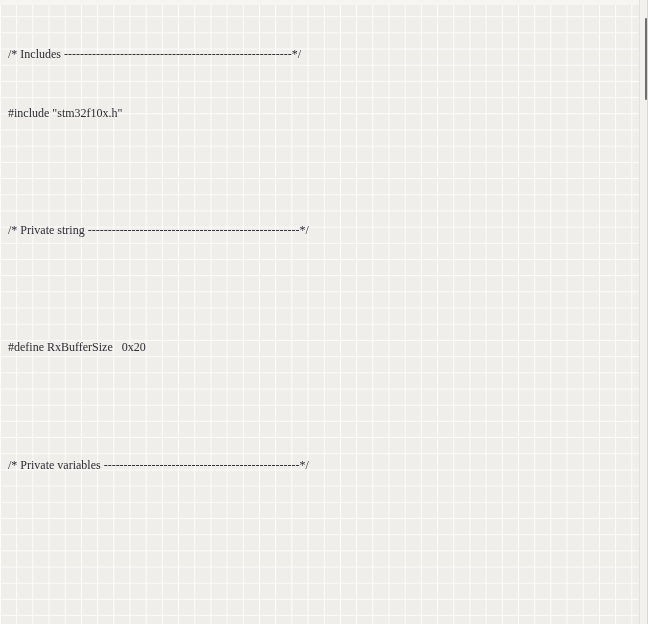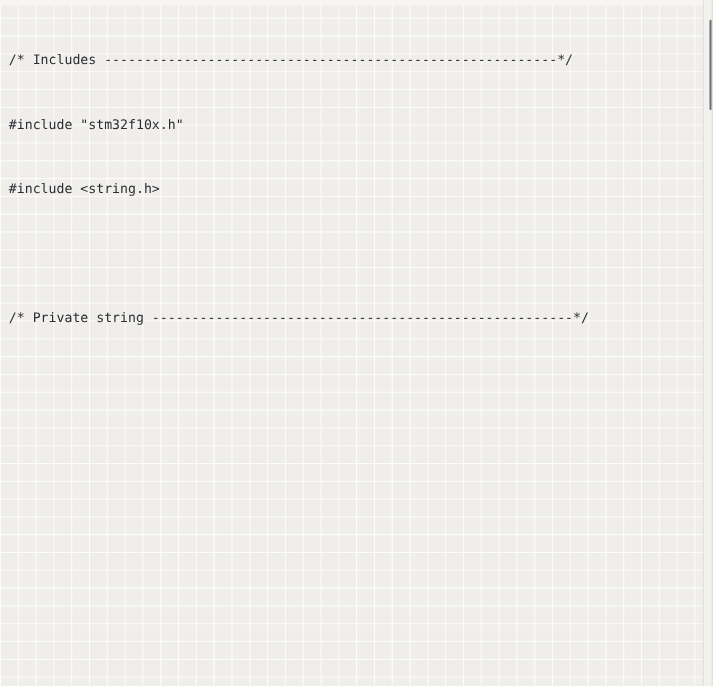--- a/index.html
+++ b/index.html
@@ -49,20 +49,21 @@
     font-size: 12px;
     line-height: 19.55px;
     color: #2c2c33;
     white-space: pre;
     letter-spacing: 0px;
   }
   .ln {
     display: block;
     height: 19.55px;
     white-space: pre;
+    font-family: Liberation Serif, serif;
   }
   .ln.blank { color: transparent; }
 
   
   #vscroll {
     position: absolute;
     top: 0;
     right: 0;
     width: 9px;
     height: 624px;
@@ -91,25 +92,26 @@
 </head>
 <body>
 
 <div id="editor">
 
   <div id="top-band"></div>
 
   <div id="code">
     <span class="ln">/* Includes ---------------------------------------------------------*/</span>
     <span class="ln">#include "stm32f10x.h"</span>
-    <span class="ln">#include &lt;string.h&gt;</span>
     <span class="ln blank"></span>
     <span class="ln">/* Private string -----------------------------------------------------*/</span>
     <span class="ln blank"></span>
+    <span class="ln">#define RxBufferSize   0x20</span>
     <span class="ln blank"></span>
+    <span class="ln">/* Private variables -------------------------------------------------*/</span>
     <span class="ln blank"></span>
     
     
     
     
     
     
     
     
     

